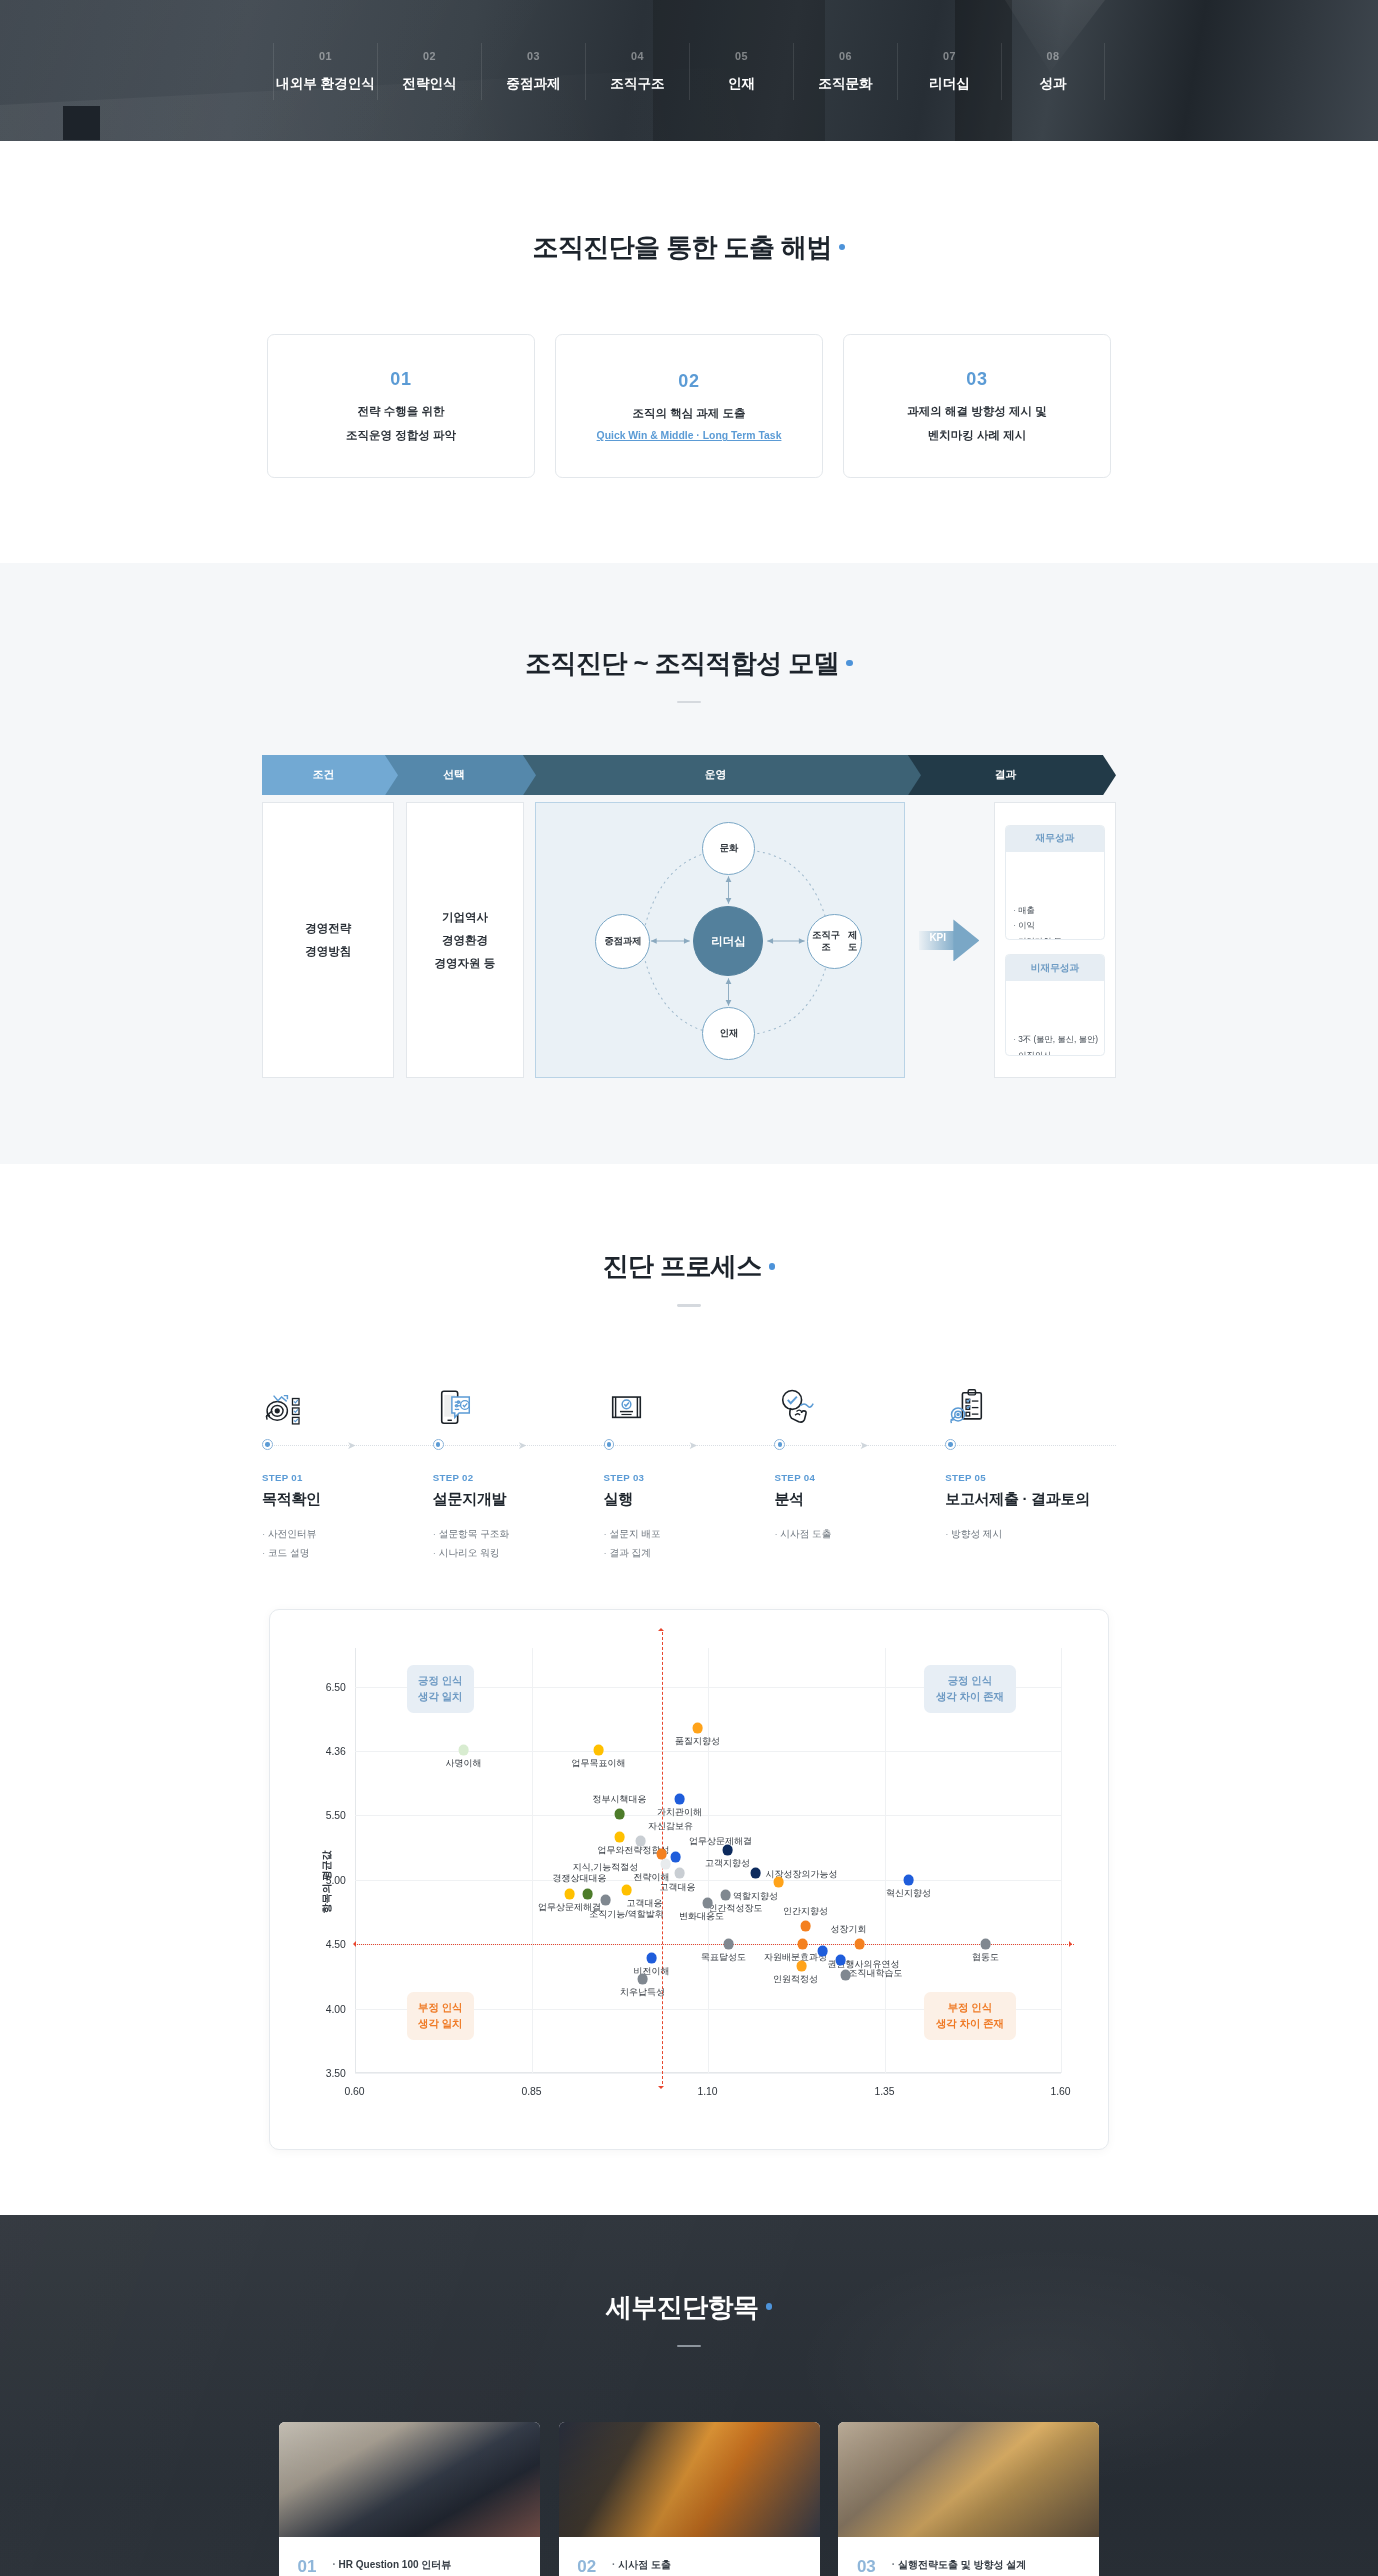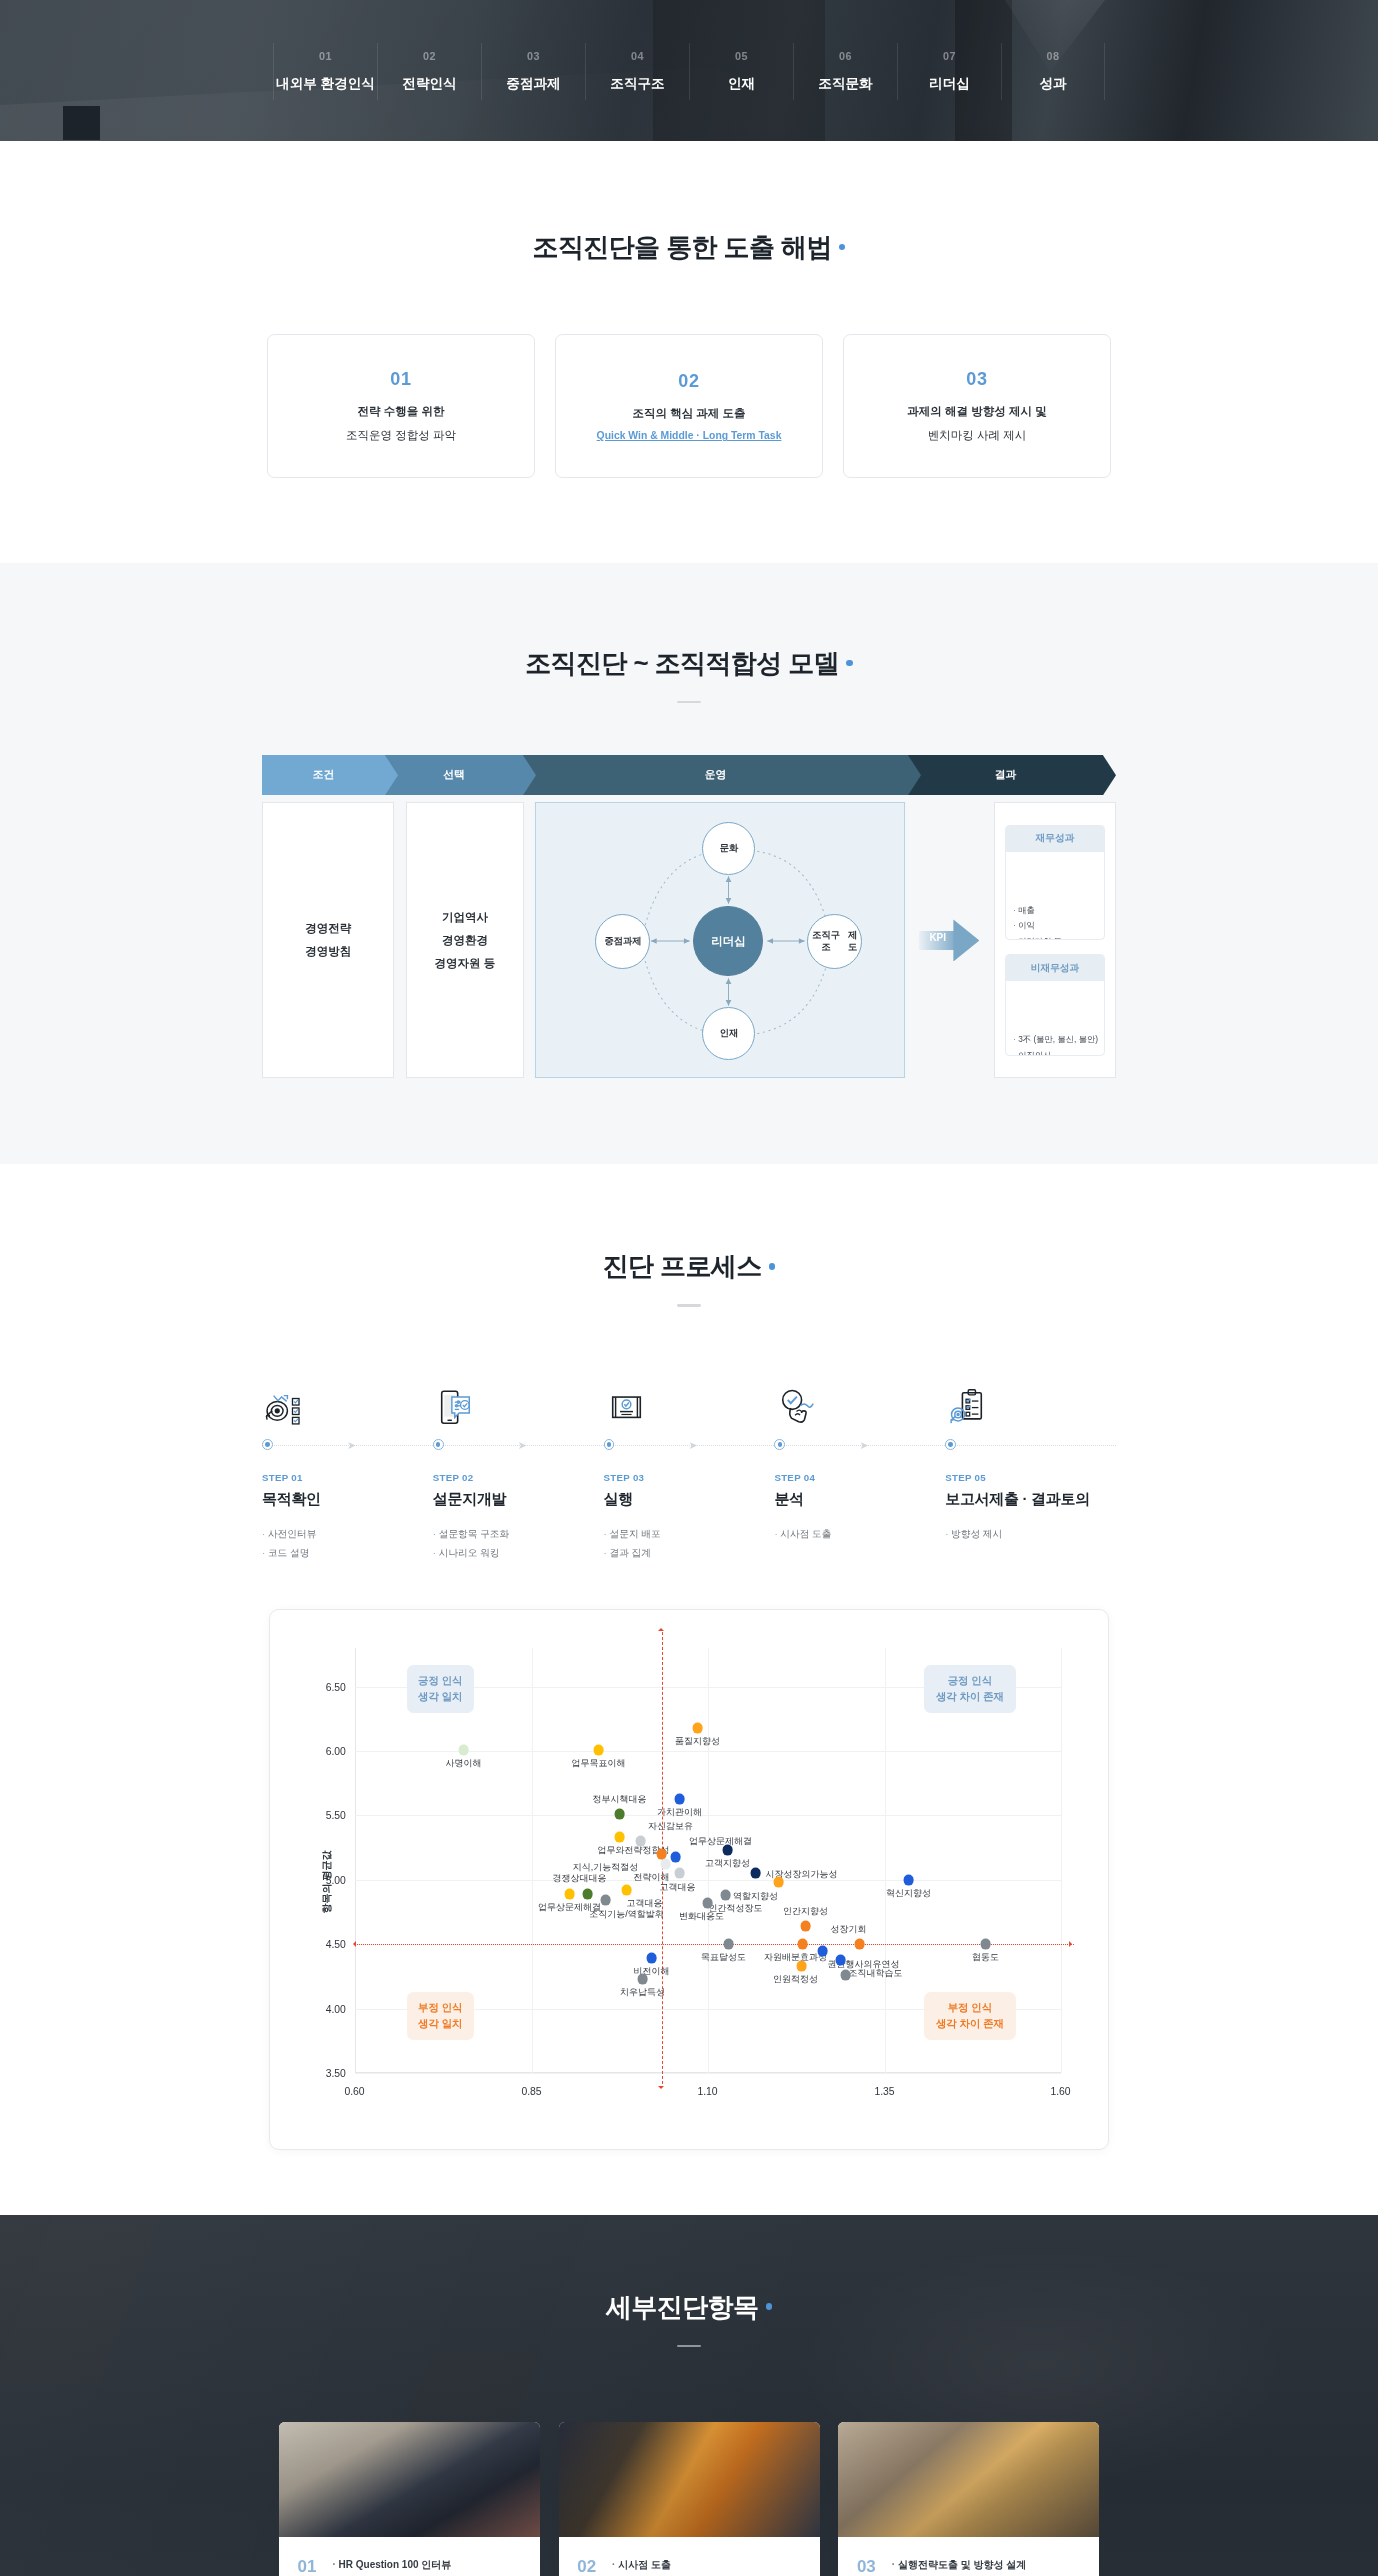--- a/index.html
+++ b/index.html
@@ -48,21 +48,21 @@
 
   
   .s1 { padding:89px 0 85px; }
   .s1-cards { display:flex; gap:20px; justify-content:center; margin-top:69px; }
   .s1-card {
     width:268px; height:144px; border:0.7px solid #e3e7eb; border-radius:7.2px; background:#fff;
     display:flex; flex-direction:column; align-items:center; justify-content:center;
   }
   .s1-num { font-size:18px; font-weight:800; color:#5b9bd5; letter-spacing:0.7px; }
   .s1-l1 { margin-top:14.4px; font-size:11.5px; color:#2d333a; font-weight:600; }
-  .s1-l2 { margin-top:9.3px; font-size:11.5px; color:#2d333a; font-weight:400; }
+  .s1-l2 { margin-top:9.3px; font-size:11.5px; color:#2d333a; font-weight:700; }
   .s1-l2.blue { color:#5b9bd5; font-weight:600; font-size:10.4px;text-decoration:underline; }
 
   
   .s2 { padding:83px 0 86px; }
   .s2-body { margin-top:52px; width:854px; margin-left:auto; margin-right:auto; }
   .chevbar { display:flex; height:40px; }
   .chev { position:relative; color:#fff; font-weight:700; font-size:10.8px;
           display:flex; align-items:center; justify-content:center;text-align:center; }
   .chev::after { content:""; position:absolute; right:-13px; top:0; width:13px; height:40px;
           background:inherit; clip-path:polygon(0 0,100% 50%,0 100%); z-index:2; }
@@ -537,21 +537,21 @@
             <div class="ytick" style="top:425px">3.50</div>
             <div class="gridh" style="top:361px"></div>
             <div class="ytick" style="top:361px">4.00</div>
             <div class="gridh" style="top:296px"></div>
             <div class="ytick" style="top:296px">4.50</div>
             <div class="gridh" style="top:232px"></div>
             <div class="ytick" style="top:232px">5.00</div>
             <div class="gridh" style="top:167px"></div>
             <div class="ytick" style="top:167px">5.50</div>
             <div class="gridh" style="top:103px"></div>
-            <div class="ytick" style="top:103px">6.00</div>
+            <div class="ytick" style="top:103px">4.36</div>
             <div class="gridh" style="top:39px"></div>
             <div class="ytick" style="top:39px">6.50</div>
             <div class="refline-h" style="top:296px"></div>
             <div class="refline-v" style="left:307px"></div>
             <div class="pt" style="left:109px;top:102px;background:#d8ecd0"></div>
             <div class="plabel" style="left:109px;top:109px;transform:translate(-50%,0)">사명이해</div>
             <div class="pt" style="left:244px;top:102px;background:#ffc000"></div>
             <div class="plabel" style="left:244px;top:109px;transform:translate(-50%,0)">업무목표이해</div>
             <div class="pt" style="left:343px;top:80px;background:#ffa31a"></div>
             <div class="plabel" style="left:343px;top:87px;transform:translate(-50%,0)">품질지향성</div>

